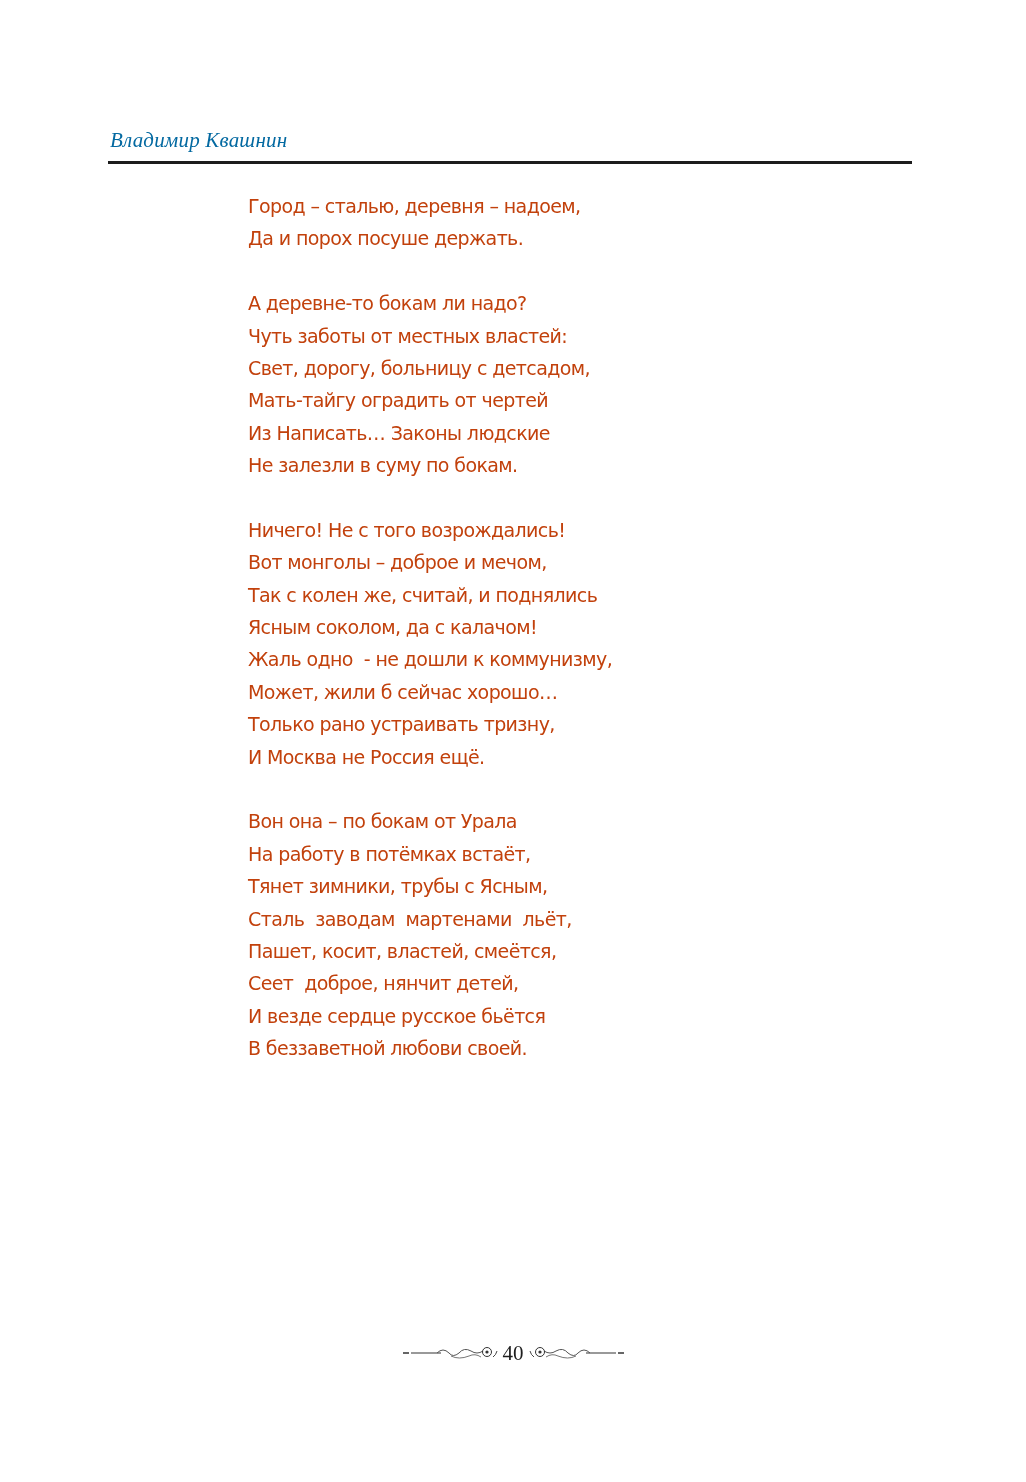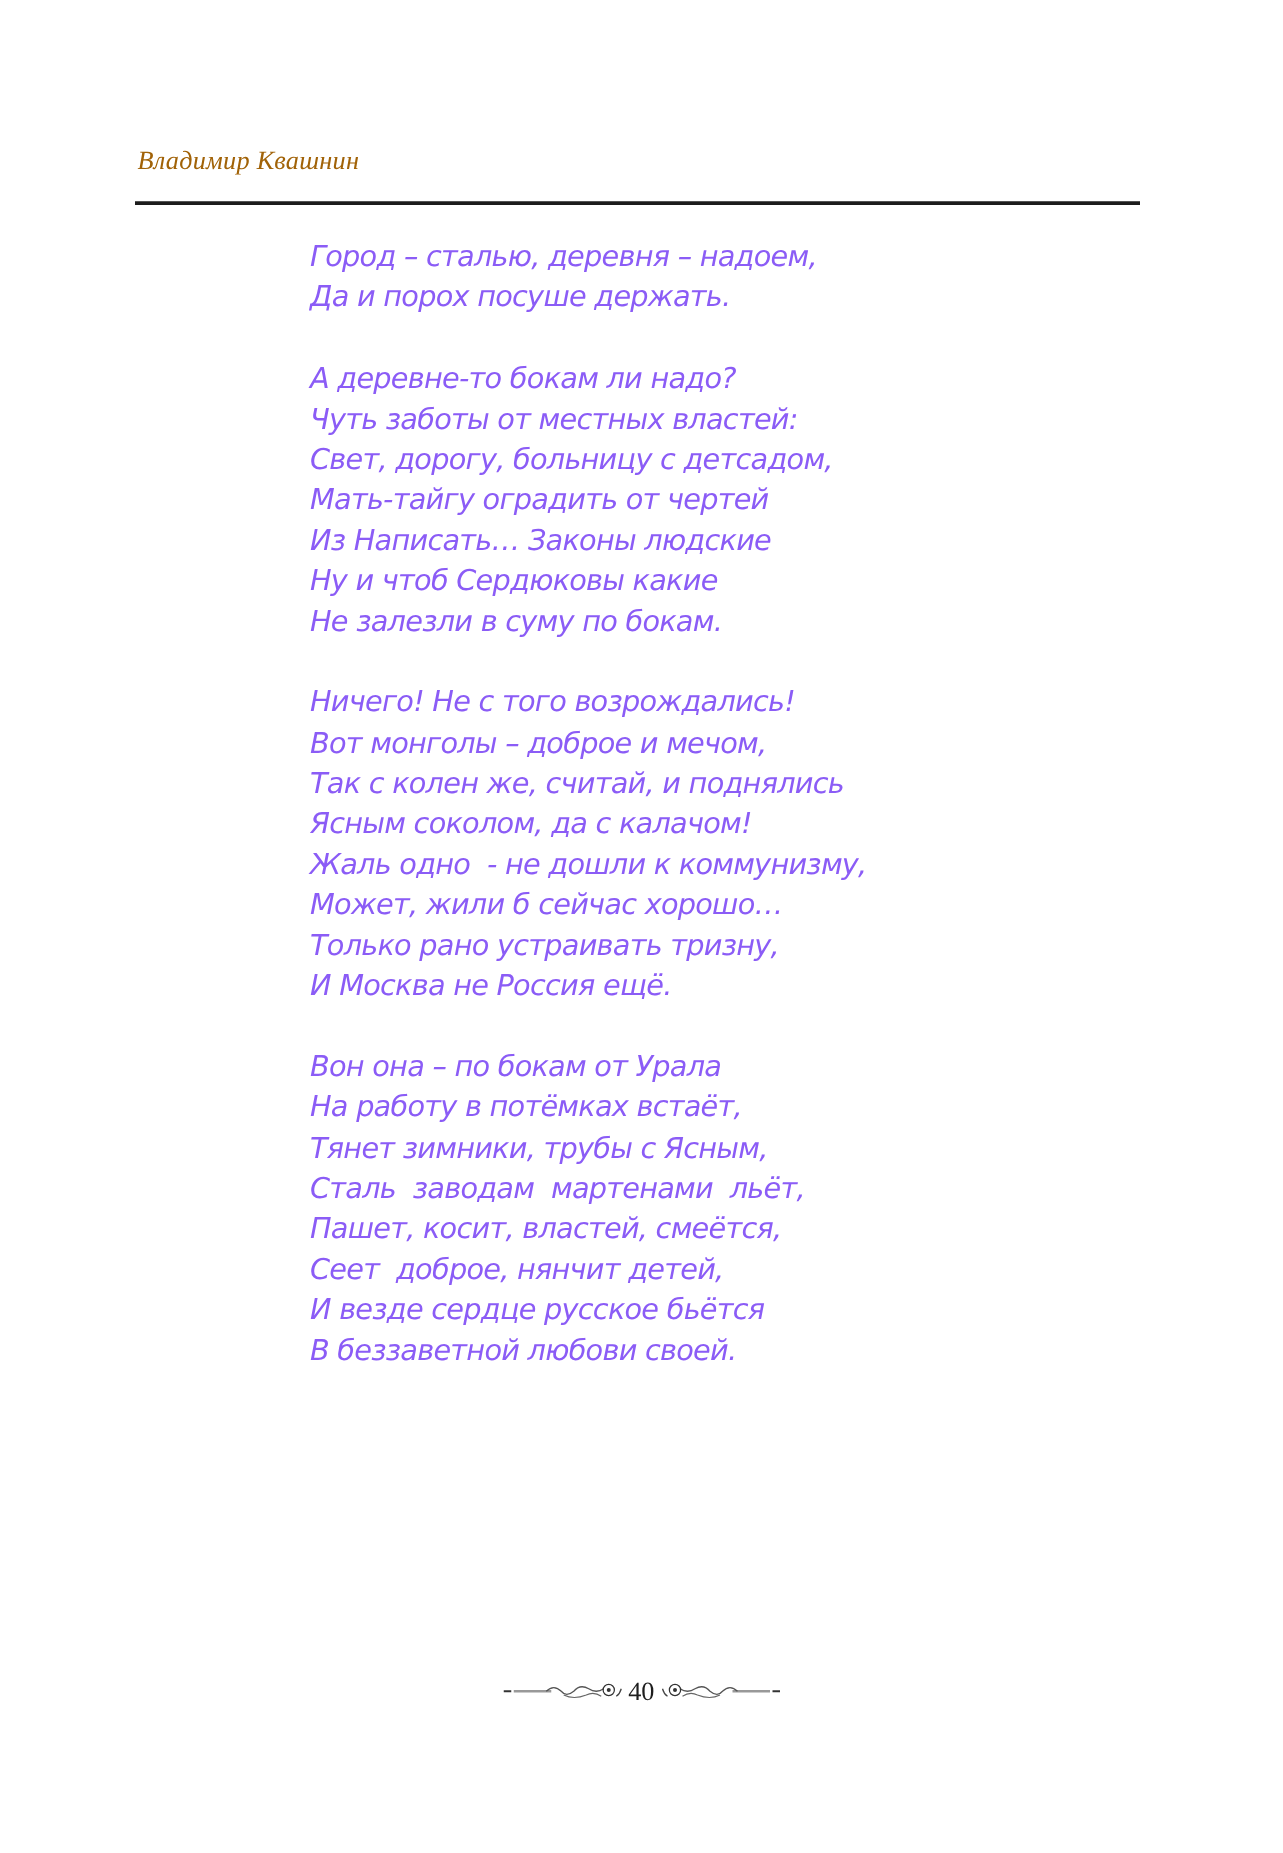--- a/index.html
+++ b/index.html
@@ -1,31 +1,30 @@
 <!DOCTYPE html>
 <html><head>
 <meta charset="utf-8">
 <style>
   html, body { margin: 0; padding: 0; background: #ffffff; }
   body { width: 1026px; height: 1482px; position: relative; overflow: hidden; }
   .header-author {
-    position: absolute; left: 110px; top: 116px;
+    position: absolute; left: 110px; top: 128px;
     font-family: "Liberation Serif", "DejaVu Serif", serif;
-    font-style: italic; font-size: 21px; color: #a16207; letter-spacing: 0.2px;
+    font-style: italic; font-size: 21px; color: #0369a1; letter-spacing: 0.2px;
   }
   .header-rule {
     position: absolute; left: 108px; top: 161px; width: 804px; height: 3px;
     background: #1c1c1c;
   }
   .poem {
     position: absolute; left: 248px; top: 190px;
     font-family: "DejaVu Sans", "Liberation Sans", sans-serif;
-    font-size: 23px; color: #8b5cf6;
+    font-size: 19px; color: #c2410c;
     letter-spacing: -0.6px;
-    font-style: italic;
   }
   .stanza { margin: 0 0 32.4px 0; }
   .line { height: 32.4px; line-height: 32.4px; white-space: pre; }
   .footer {
     position: absolute; left: 0; top: 1338px; width: 1026px; height: 30px;
     display: flex; justify-content: center; align-items: center;
   }
   .ornament { width: 100px; height: 20px; }
   .page-number {
     font-family: "Liberation Serif", "DejaVu Serif", serif;
@@ -42,21 +41,20 @@
   <div class="stanza">
     <div class="line">Город – сталью, деревня – надоем,</div>
     <div class="line">Да и порох посуше держать.</div>
   </div>
   <div class="stanza">
     <div class="line">А деревне-то бокам ли надо?</div>
     <div class="line">Чуть заботы от местных властей:</div>
     <div class="line">Свет, дорогу, больницу с детсадом,</div>
     <div class="line">Мать-тайгу оградить от чертей</div>
     <div class="line">Из Написать… Законы людские</div>
-    <div class="line">Ну и чтоб Сердюковы какие</div>
     <div class="line">Не залезли в суму по бокам.</div>
   </div>
   <div class="stanza">
     <div class="line">Ничего! Не с того возрождались!</div>
     <div class="line">Вот монголы – доброе и мечом,</div>
     <div class="line">Так с колен же, считай, и поднялись</div>
     <div class="line">Ясным соколом, да с калачом!</div>
     <div class="line">Жаль одно  - не дошли к коммунизму,</div>
     <div class="line">Может, жили б сейчас хорошо…</div>
     <div class="line">Только рано устраивать тризну,</div>

